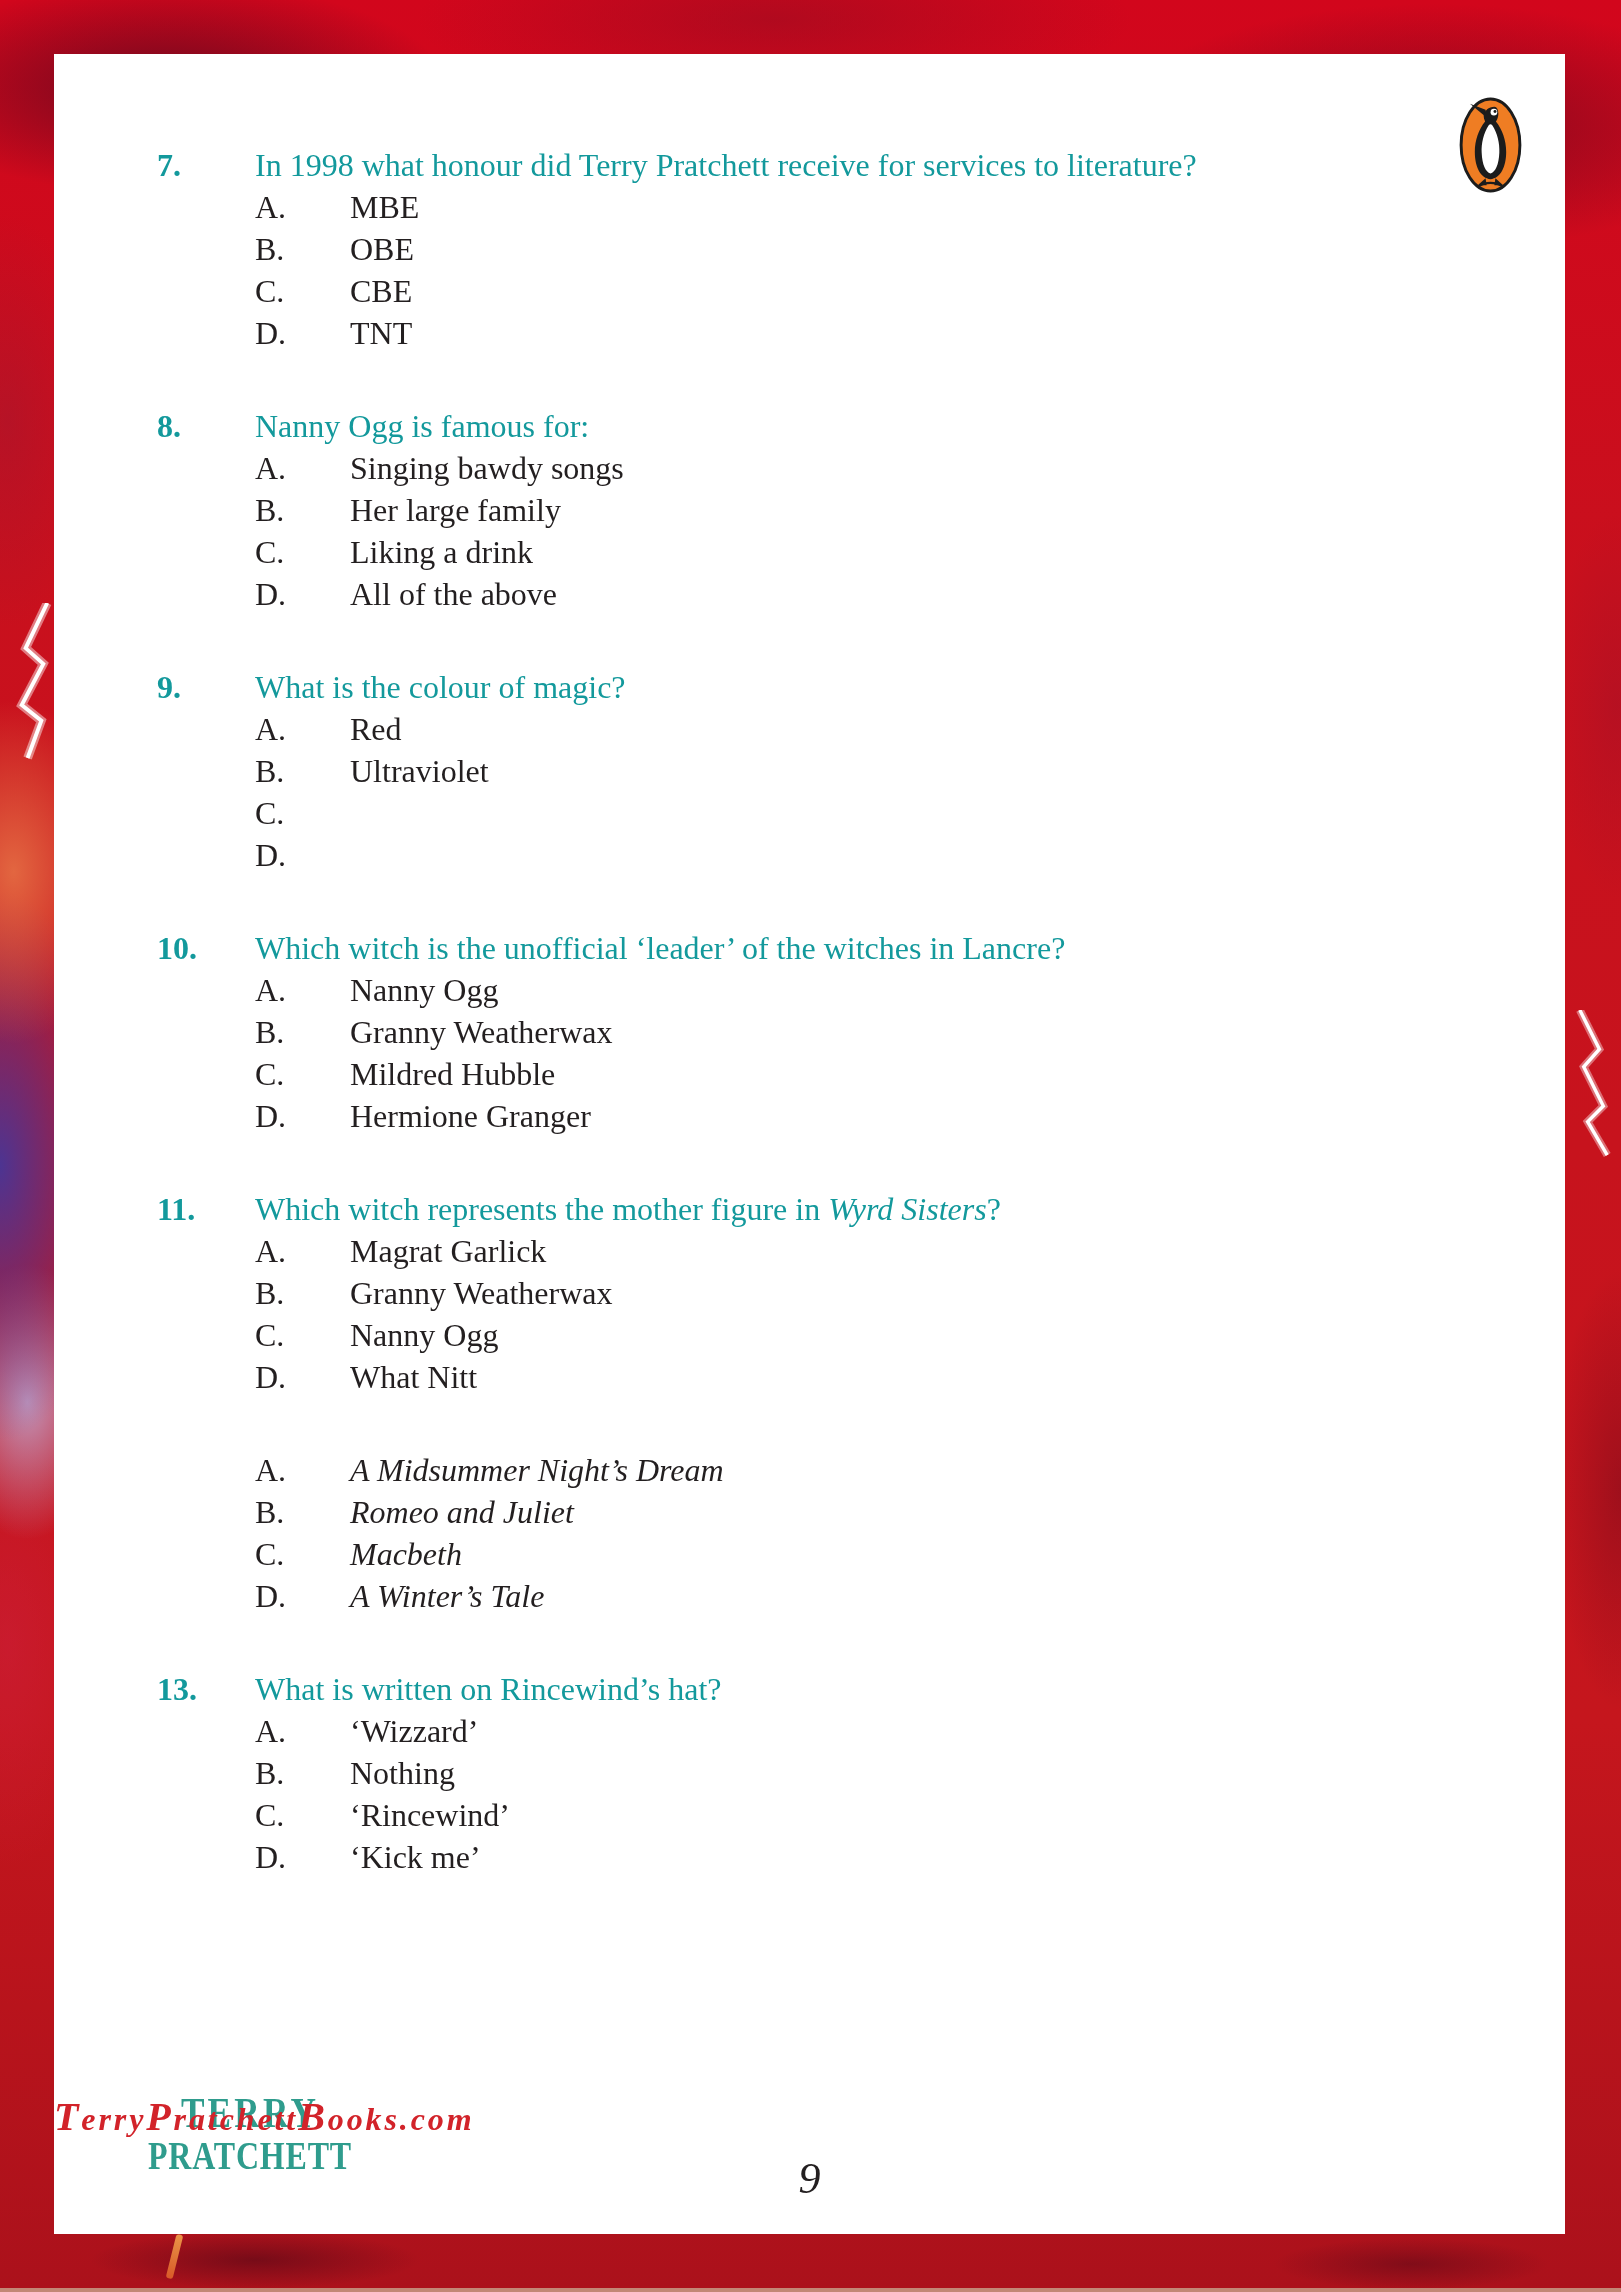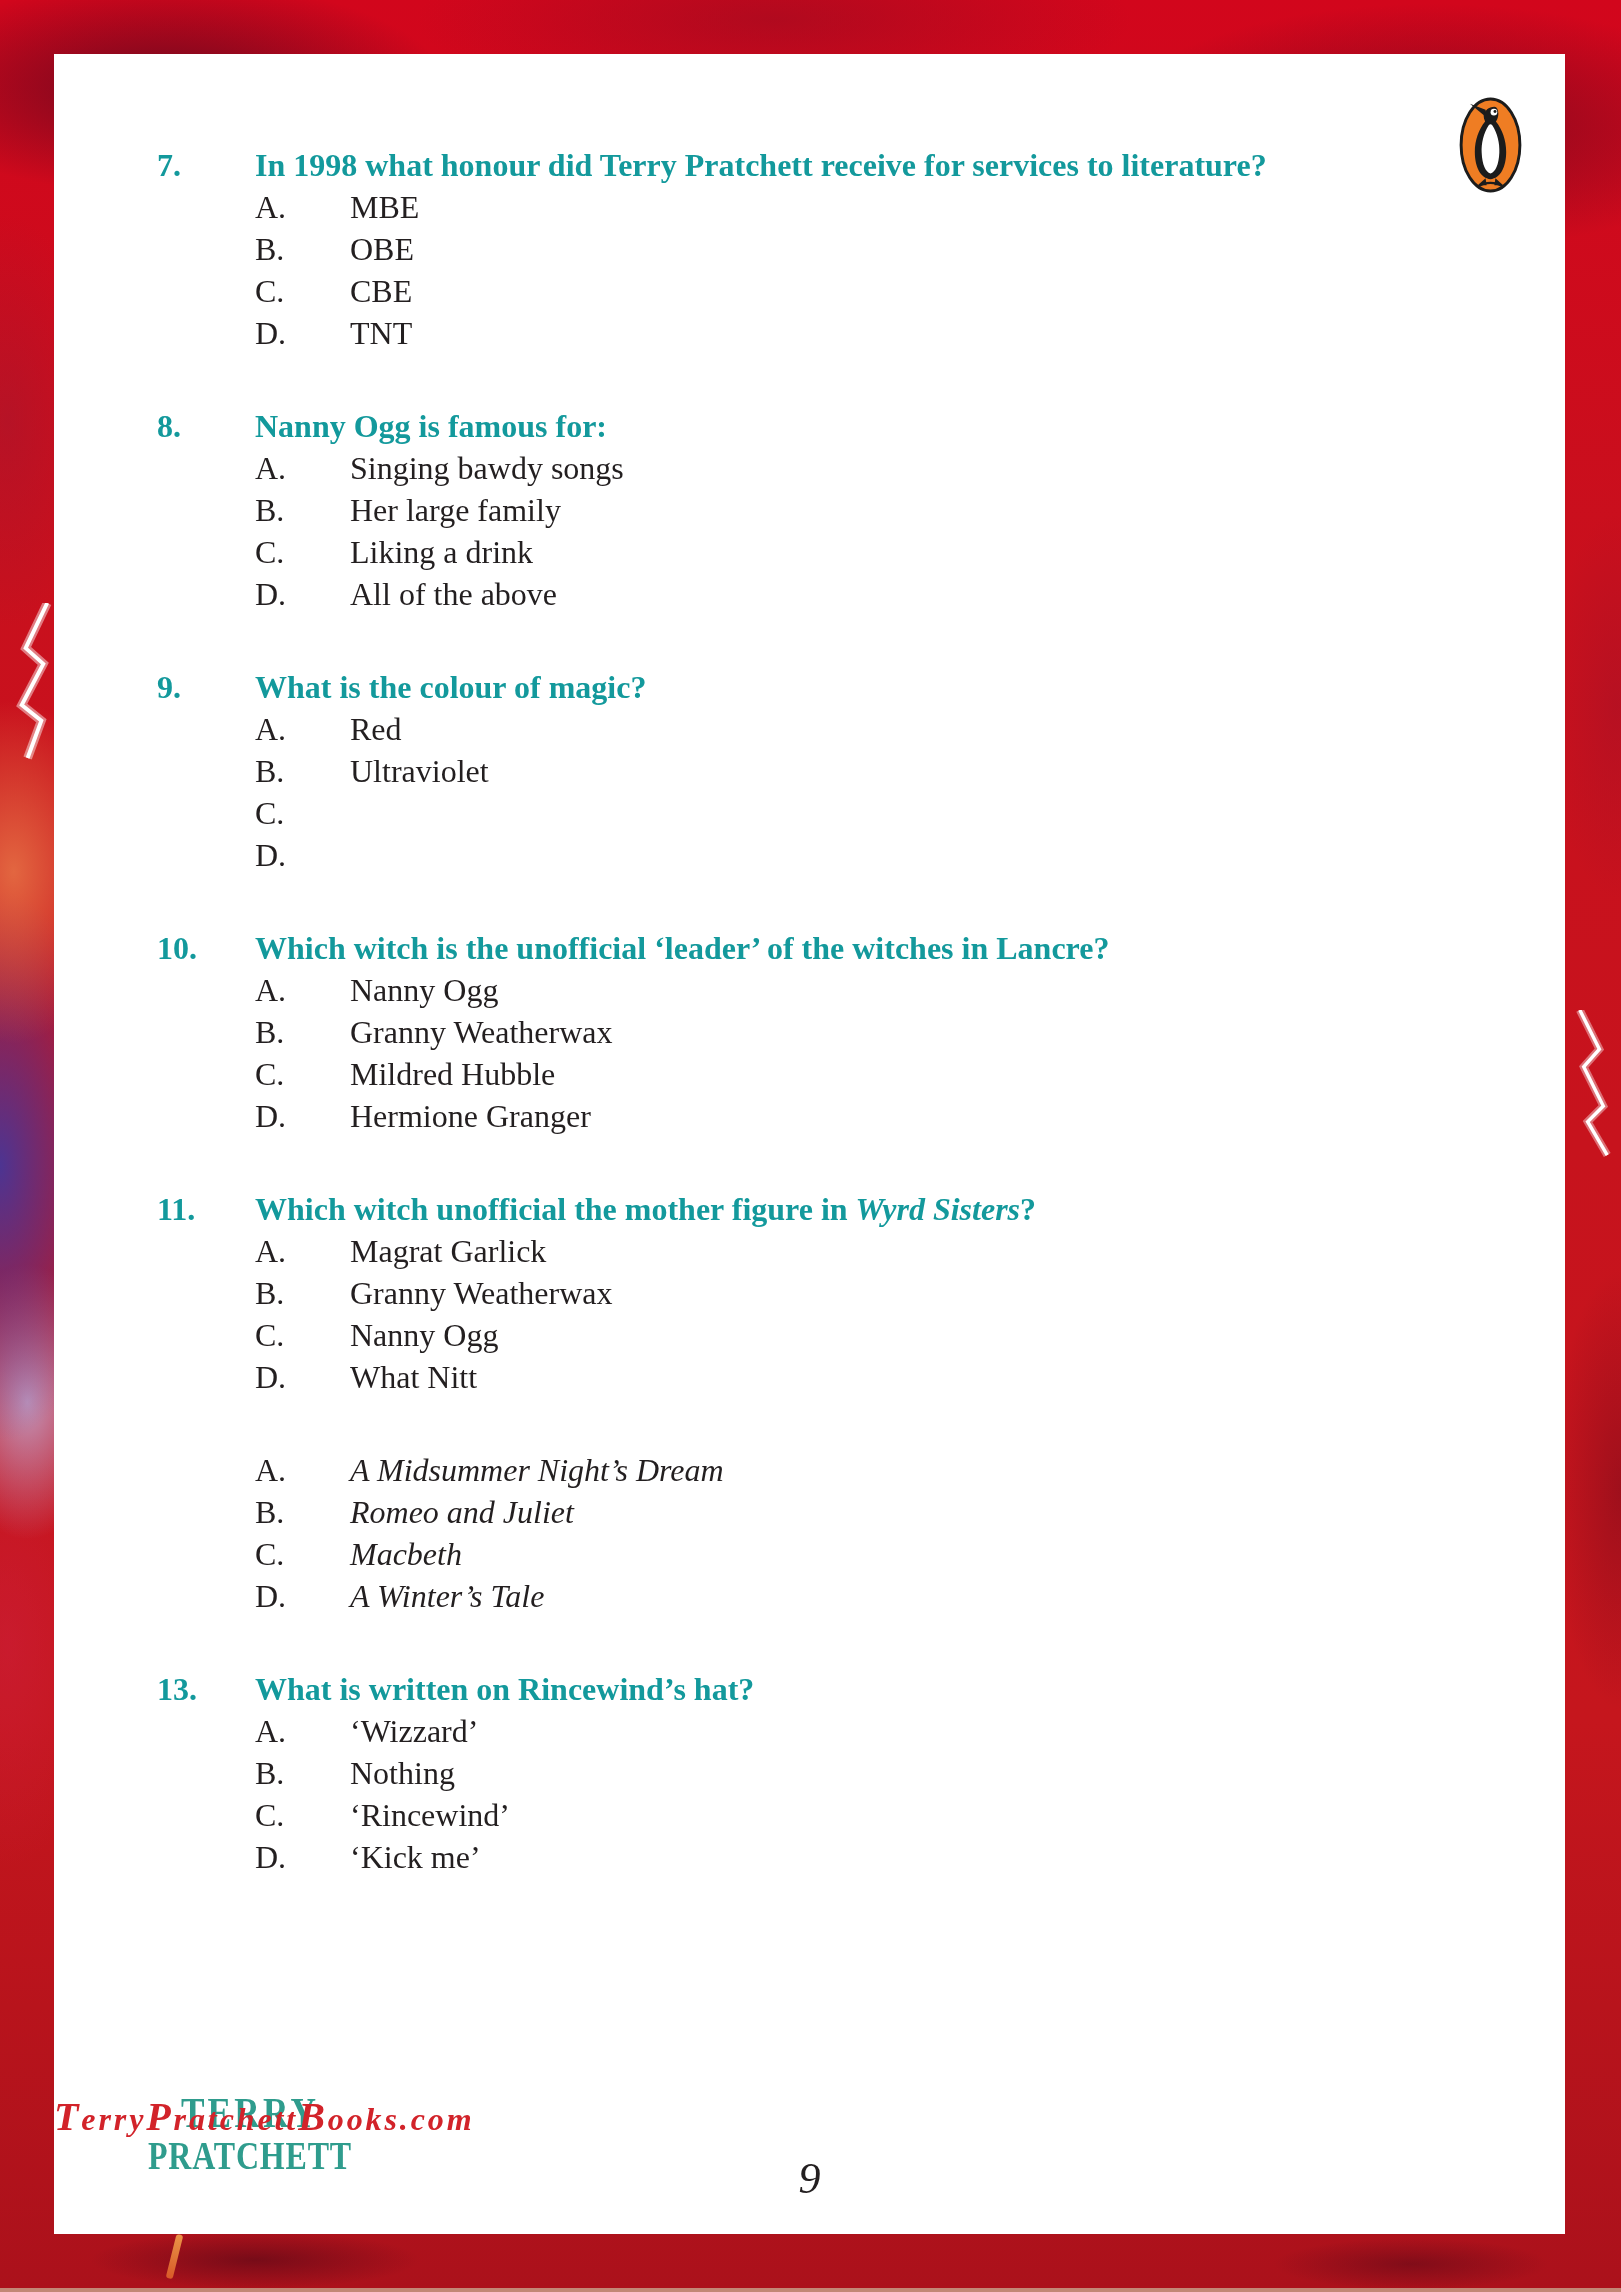--- a/index.html
+++ b/index.html
@@ -29,21 +29,21 @@
 
   .page{
     position:absolute;left:54px;top:54px;width:1511px;height:2180px;
     background:#ffffff;
   }
 
   .questions{position:absolute;top:90px;left:0;right:0;}
   .q{margin-bottom:51px;}
   .row{display:flex;line-height:42px;font-size:32px;color:#231f20;}
   .q-num{width:98px;margin-left:103px;font-weight:bold;color:#13999c;flex:0 0 auto;}
-  .q-title{flex:1;font-weight:bold;color:#13999c;margin:0;font-size:32px;line-height:42px;}
+  .q-title{flex:1;font-weight:normal;color:#13999c;margin:0;font-size:32px;line-height:42px;}
   .opt-letter{width:95px;margin-left:201px;flex:0 0 auto;}
   .opt-text{flex:1;}
   .it{font-style:italic;}
   .bd{font-weight:bold;}
 
   .penguin{position:absolute;left:1404px;top:42px;width:65px;height:98px;}
 
   .tp-logo{
     position:absolute;left:59px;top:2037px;width:274px;text-align:center;
     color:#2f9c8d;font-weight:bold;line-height:1.04;
@@ -184,21 +184,21 @@
         </div>
       <div class="row">
           <span class="opt-letter">D.</span>
           <span class="opt-text"><span>Hermione Granger</span></span>
         </div>
     </section>
 
     <section class="q">
       <div class="row">
         <span class="q-num">11.</span>
-        <h2 class="q-title"><span>Which witch unofficial the mother figure in </span><span class="it">Wyrd Sisters</span><span>?</span></h2>
+        <h2 class="q-title"><span>Which witch represents the mother figure in </span><span class="it">Wyrd Sisters</span><span>?</span></h2>
       </div>
       <div class="row">
           <span class="opt-letter">A.</span>
           <span class="opt-text"><span>Magrat Garlick</span></span>
         </div>
       <div class="row">
           <span class="opt-letter">B.</span>
           <span class="opt-text"><span>Granny Weatherwax</span></span>
         </div>
       <div class="row">

